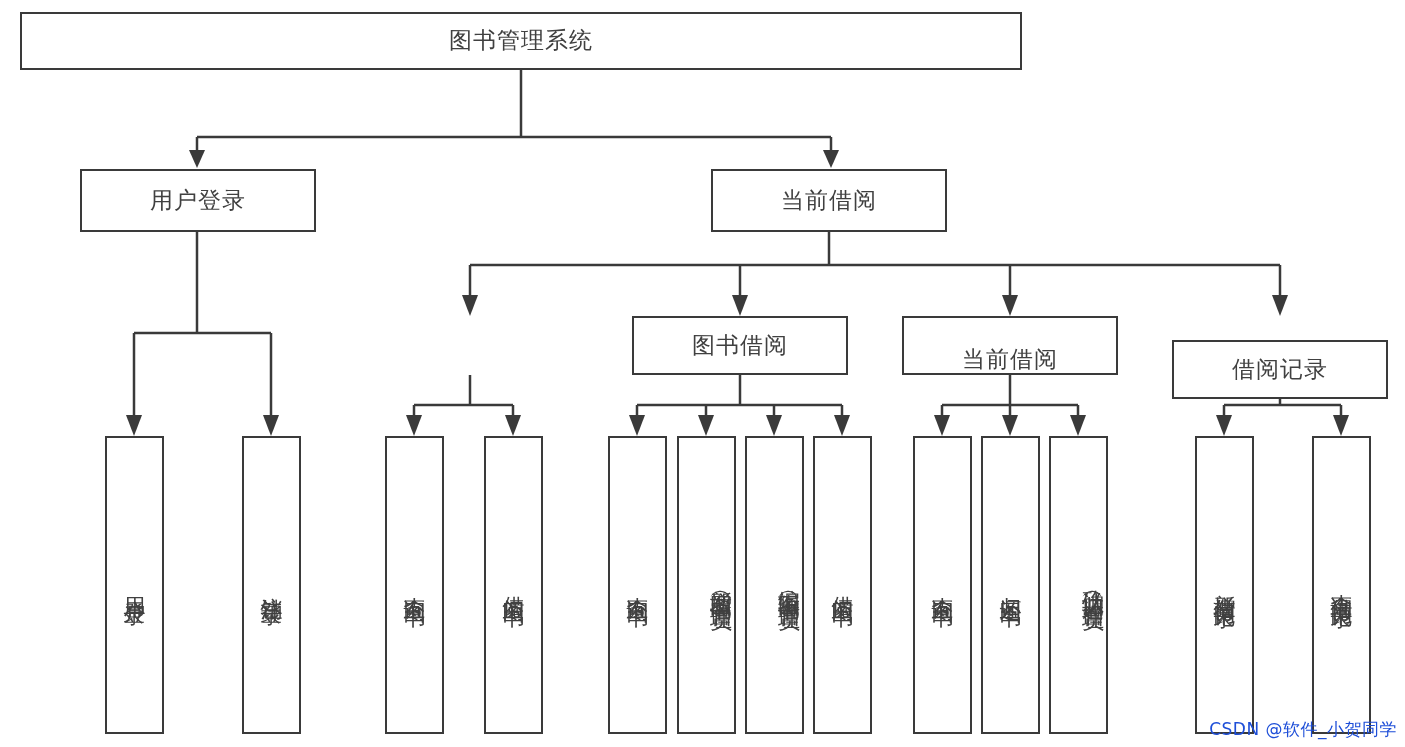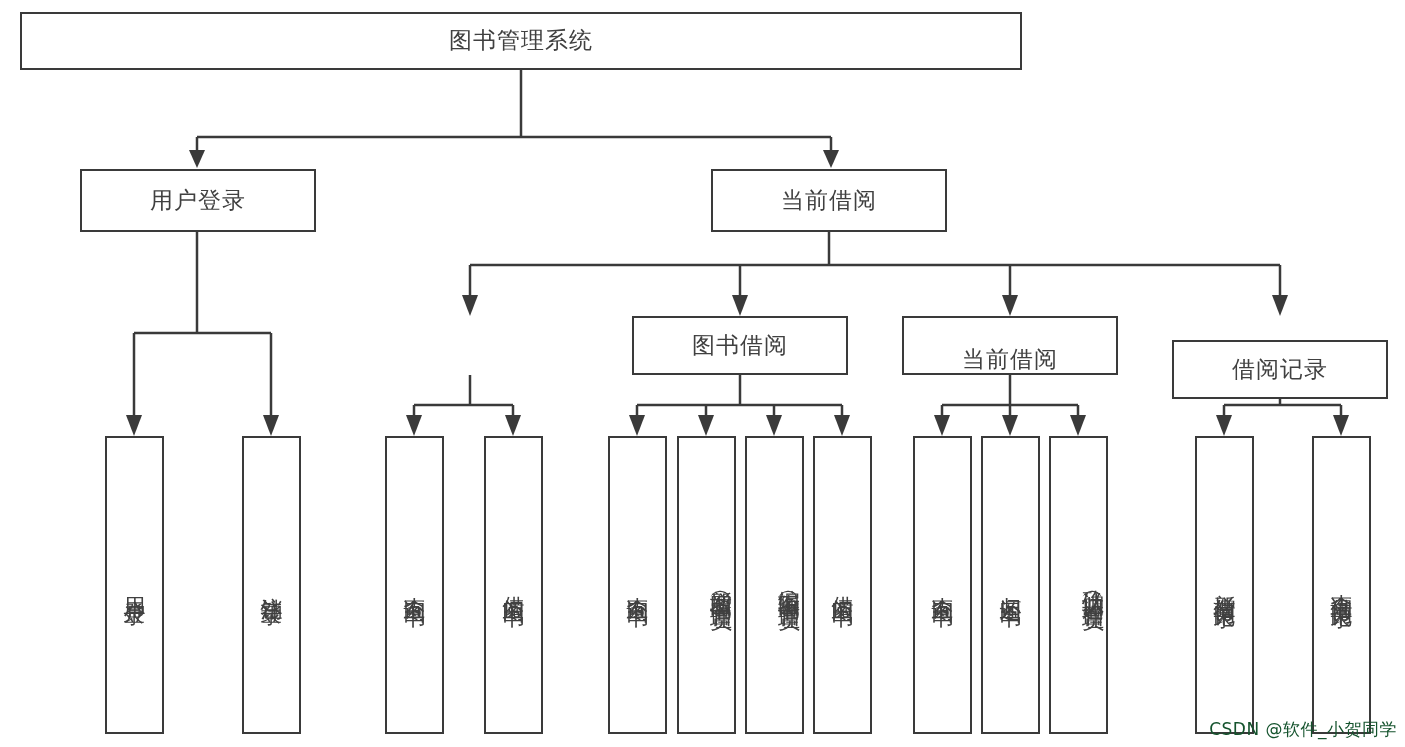--- a/index.html
+++ b/index.html
@@ -62,21 +62,21 @@
     fill: none;
   }
   .arw {
     fill: #3a3a3a;
   }
   .watermark {
     position: absolute;
     right: 8px;
     bottom: 6px;
     font-size: 17px;
-    color: #14532d;
+    color: #1d4ed8;
     white-space: nowrap;
     letter-spacing: 0.5px;
   }
 </style>
 </head>
 <body>
 
 <div id="canvas">
 
   <svg class="links" viewBox="0 0 1405 747">

